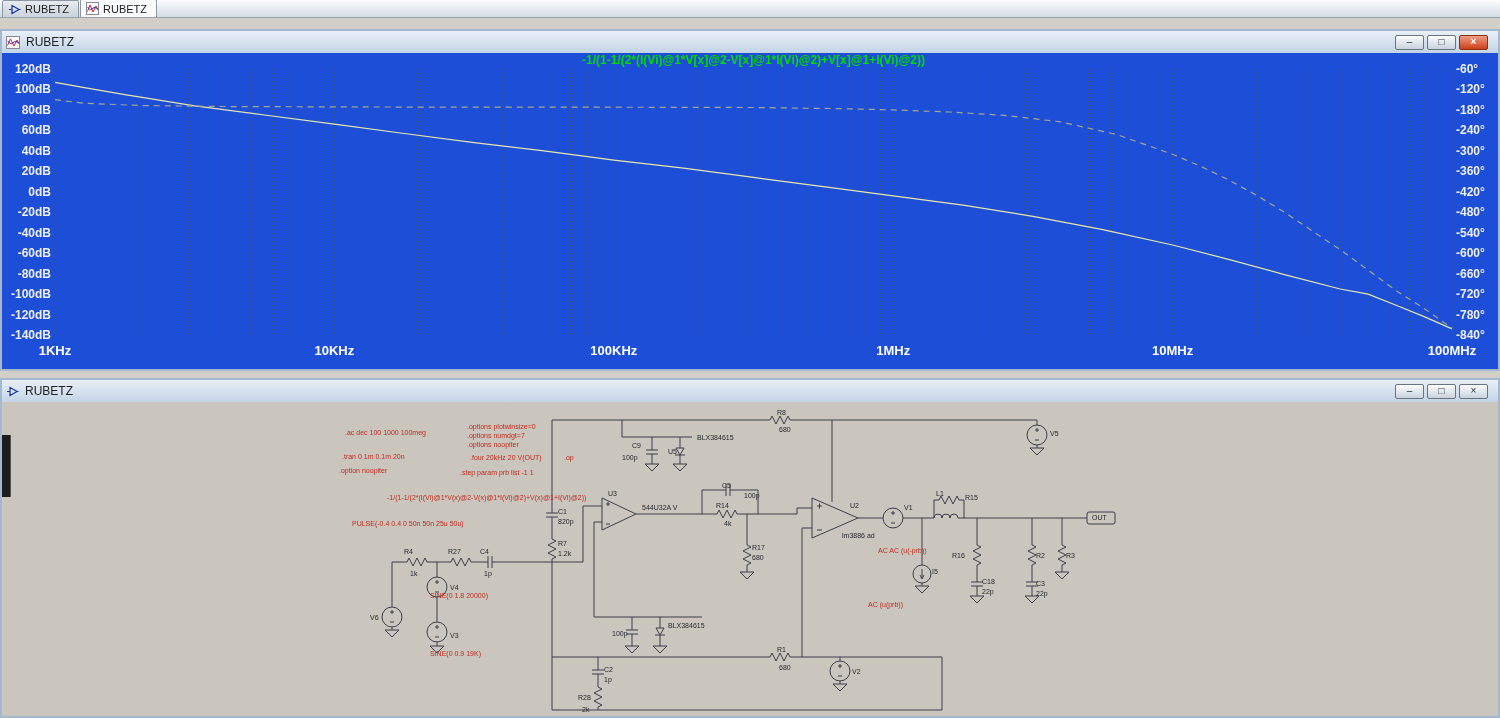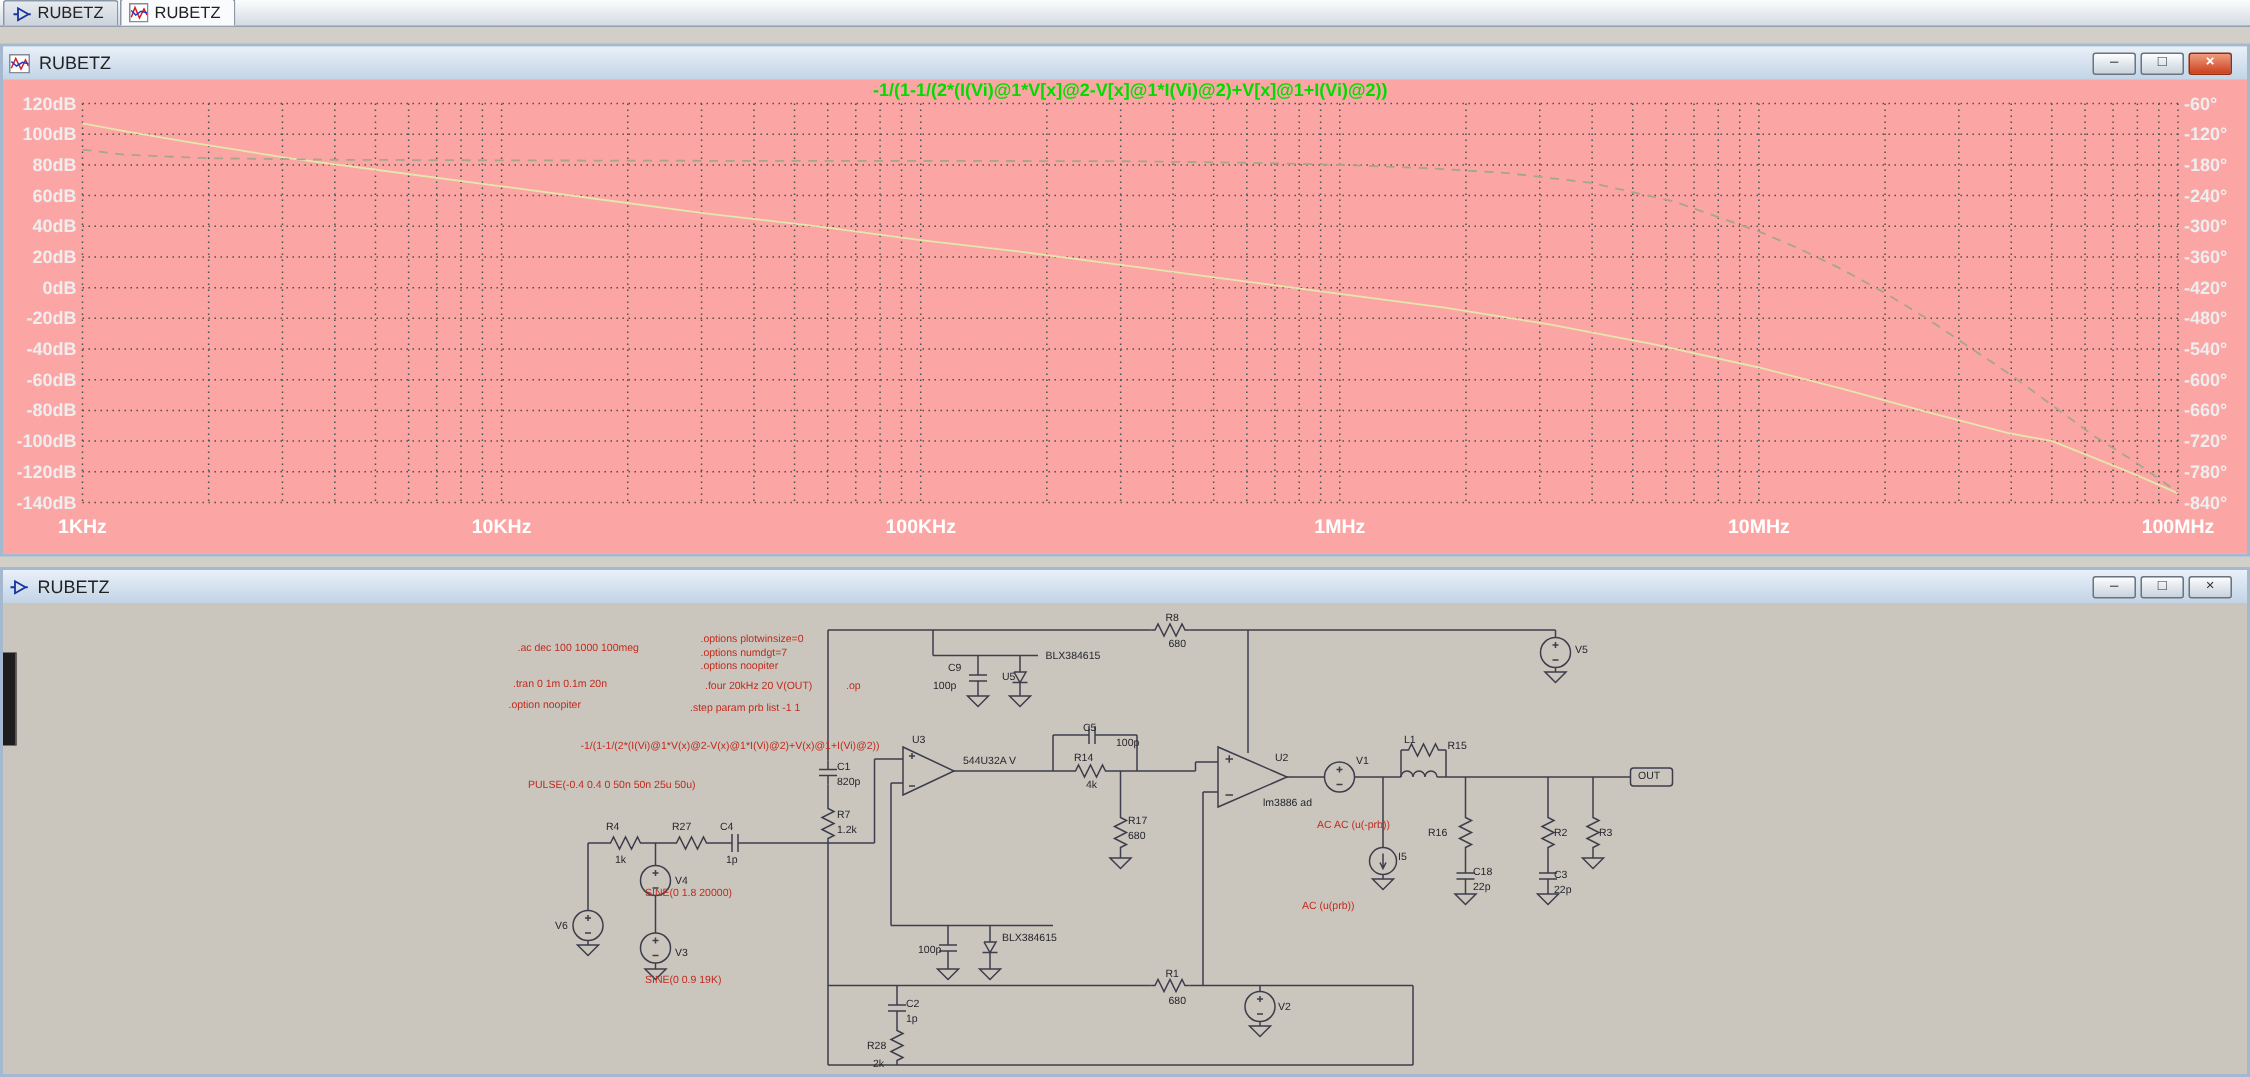--- a/index.html
+++ b/index.html
@@ -21,21 +21,21 @@
   .titlebar{height:22px;display:flex;align-items:center;gap:6px;padding:0 4px;
     font-size:12px;color:#222;background:linear-gradient(#e9f0f8,#c2d4e6);cursor:default}
   .titlebar .wicon{display:inline-flex}
   .win-buttons{margin-left:auto;display:flex;gap:3px;padding-right:6px}
   .win-btn{width:29px;height:15px;border:1px solid #68747f;border-radius:2px;
     background:linear-gradient(#fcfdfe,#c9d2dc);display:flex;align-items:center;justify-content:center;
     font-size:10px;line-height:10px;color:#333;cursor:pointer}
   .win-btn.close-active{background:linear-gradient(#ef9d7f,#cc3f1d);color:#fff;border-color:#8c3014;font-weight:bold}
 
   
-  .plot-area{position:relative;background:#fca5a5;height:316px}
+  .plot-area{position:relative;background:#1d4ed8;height:316px}
   .plot-area svg{display:block}
   svg text{font-family:"Liberation Sans",sans-serif}
   .grid{stroke:#47544a;stroke-width:1;stroke-dasharray:1 3}
   .ticklab{fill:#eeeeee;font-size:12px;font-weight:bold}
   .xlab{fill:#ffffff;font-size:13px;font-weight:bold}
   .plot-title{fill:#00dc00;font-size:12px;font-weight:bold}
 
   
   .schem-canvas{position:relative;background:#cac6bd;height:314px;overflow:hidden}
   .schem-text{position:absolute;font-size:7px;line-height:8px;white-space:nowrap}

